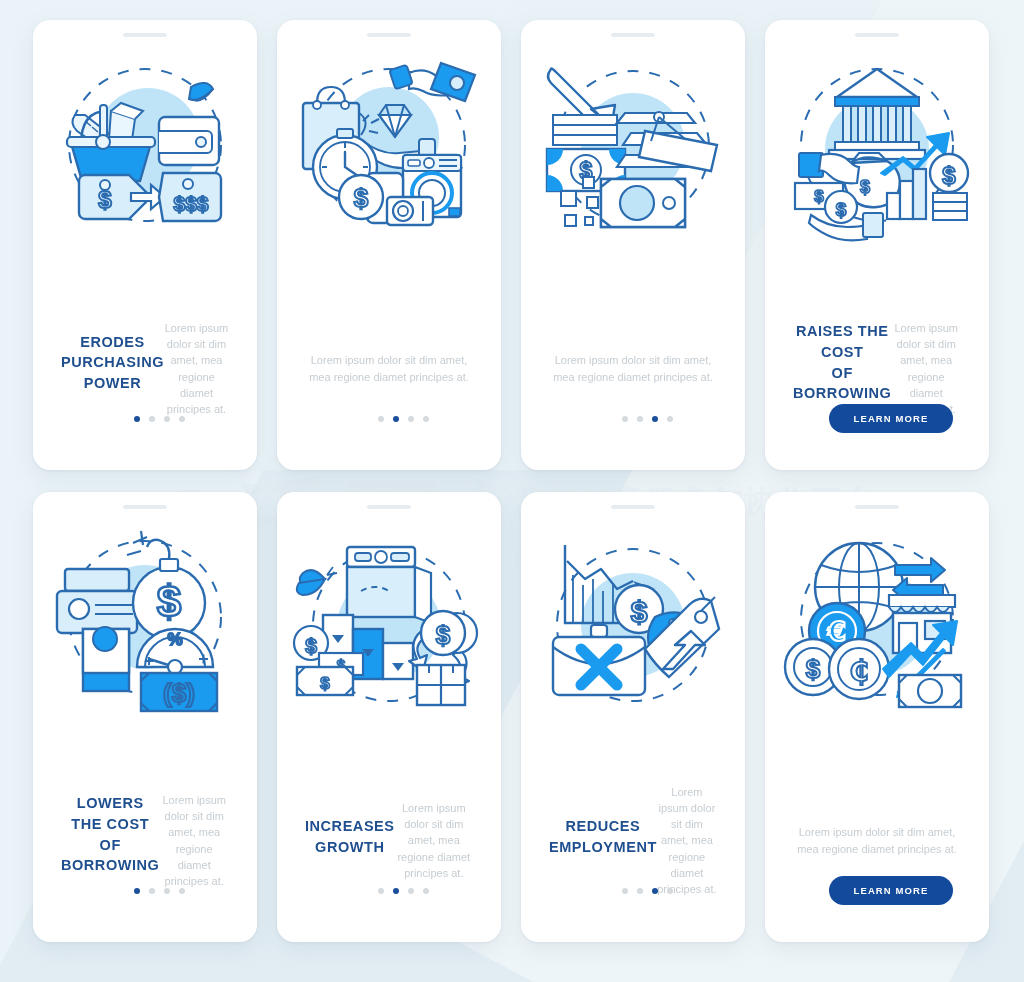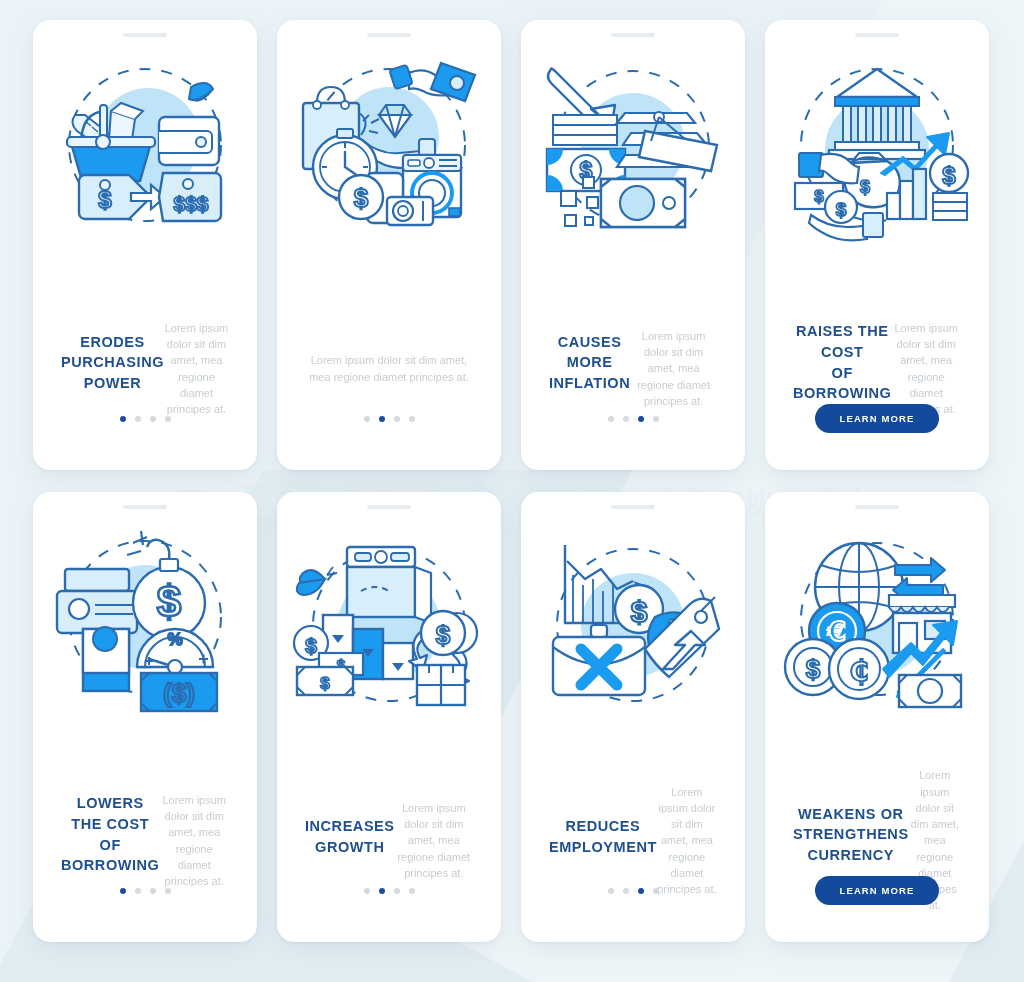--- a/index.html
+++ b/index.html
@@ -117,21 +117,21 @@
     margin-top: 18px;
     max-width: 182px;
   }
 
   
   .footer {
     width: 100%;
     display: flex; align-items: center; justify-content: center;
     padding-bottom: 0;
     margin-top: auto;
-    position: absolute; left: 0;
+    position: absolute; left: 14px;
   }
   .dots { display: flex; gap: 9px; align-items: center; }
   .dot { width: 6px; height: 6px; border-radius: 50%; background: #d5dade; }
   .dot.active { background: #1b4f9c; }
 
   .btn {
     background: #134a9b;
     color: #ffffff;
     font-size: 9.5px;
     font-weight: 700;
@@ -321,24 +321,20 @@
         <circle cx="136" cy="158" r="6" fill="#fff" stroke="#2b6cb0" stroke-width="2"></circle>
 
         <rect x="50" y="132" width="11" height="11" fill="#fff" stroke="#2b6cb0" stroke-width="2"></rect>
         <rect x="28" y="146" width="15" height="15" fill="#fff" stroke="#2b6cb0" stroke-width="2"></rect>
         <rect x="54" y="152" width="11" height="11" fill="#fff" stroke="#2b6cb0" stroke-width="2"></rect>
         <rect x="32" y="170" width="11" height="11" fill="#fff" stroke="#2b6cb0" stroke-width="2"></rect>
         <rect x="52" y="172" width="8" height="8" fill="#fff" stroke="#2b6cb0" stroke-width="2"></rect>
       </svg>
     </div>
     <div class="txt">
-      <div class="title">
-        <div>CAUSES MORE</div>
-        <div>INFLATION</div>
-      </div>
       <div class="body">Lorem ipsum dolor sit dim amet, mea regione diamet principes at.</div>
     </div>
     <div class="footer" style="bottom:48px">
       <div class="dots">
         <span class="dot"></span>
         <span class="dot"></span>
         <span class="dot active"></span>
         <span class="dot"></span>
       </div>
     </div>
@@ -596,25 +592,20 @@
         <path d="M112 160 l22 -24 12 12 22 -28 8 8 4 -24 -24 4 8 8 -18 22 -12 -12 -28 26 z" fill="#1a9bf0" stroke="#1a9bf0" stroke-width="2" stroke-linejoin="round"></path>
 
         <path d="M166 132 l-34 34 -6 -8 -6 22 22 -6 -8 -6 34 -34 z" fill="#1a9bf0" stroke="#1a9bf0" stroke-width="2" stroke-linejoin="round"></path>
 
         <rect x="122" y="158" width="62" height="32" fill="#fff" stroke="#2b6cb0" stroke-width="2.4"></rect>
         <path d="M122 166 l8 -8 M122 182 l8 8 M184 166 l-8 -8 M184 182 l-8 8" fill="none" stroke="#2b6cb0" stroke-width="2"></path>
         <circle cx="153" cy="174" r="12" fill="#fff" stroke="#2b6cb0" stroke-width="2.2"></circle>
       </svg>
     </div>
     <div class="txt">
-      <div class="title">
-        <div>WEAKENS OR</div>
-        <div>STRENGTHENS</div>
-        <div>CURRENCY</div>
-      </div>
       <div class="body">Lorem ipsum dolor sit dim amet, mea regione diamet principes at.</div>
     </div>
     <div class="footer" style="bottom:37px">
       <button class="btn">LEARN MORE</button>
     </div>
   </div>
 
 </div>
 
 </body></html>

